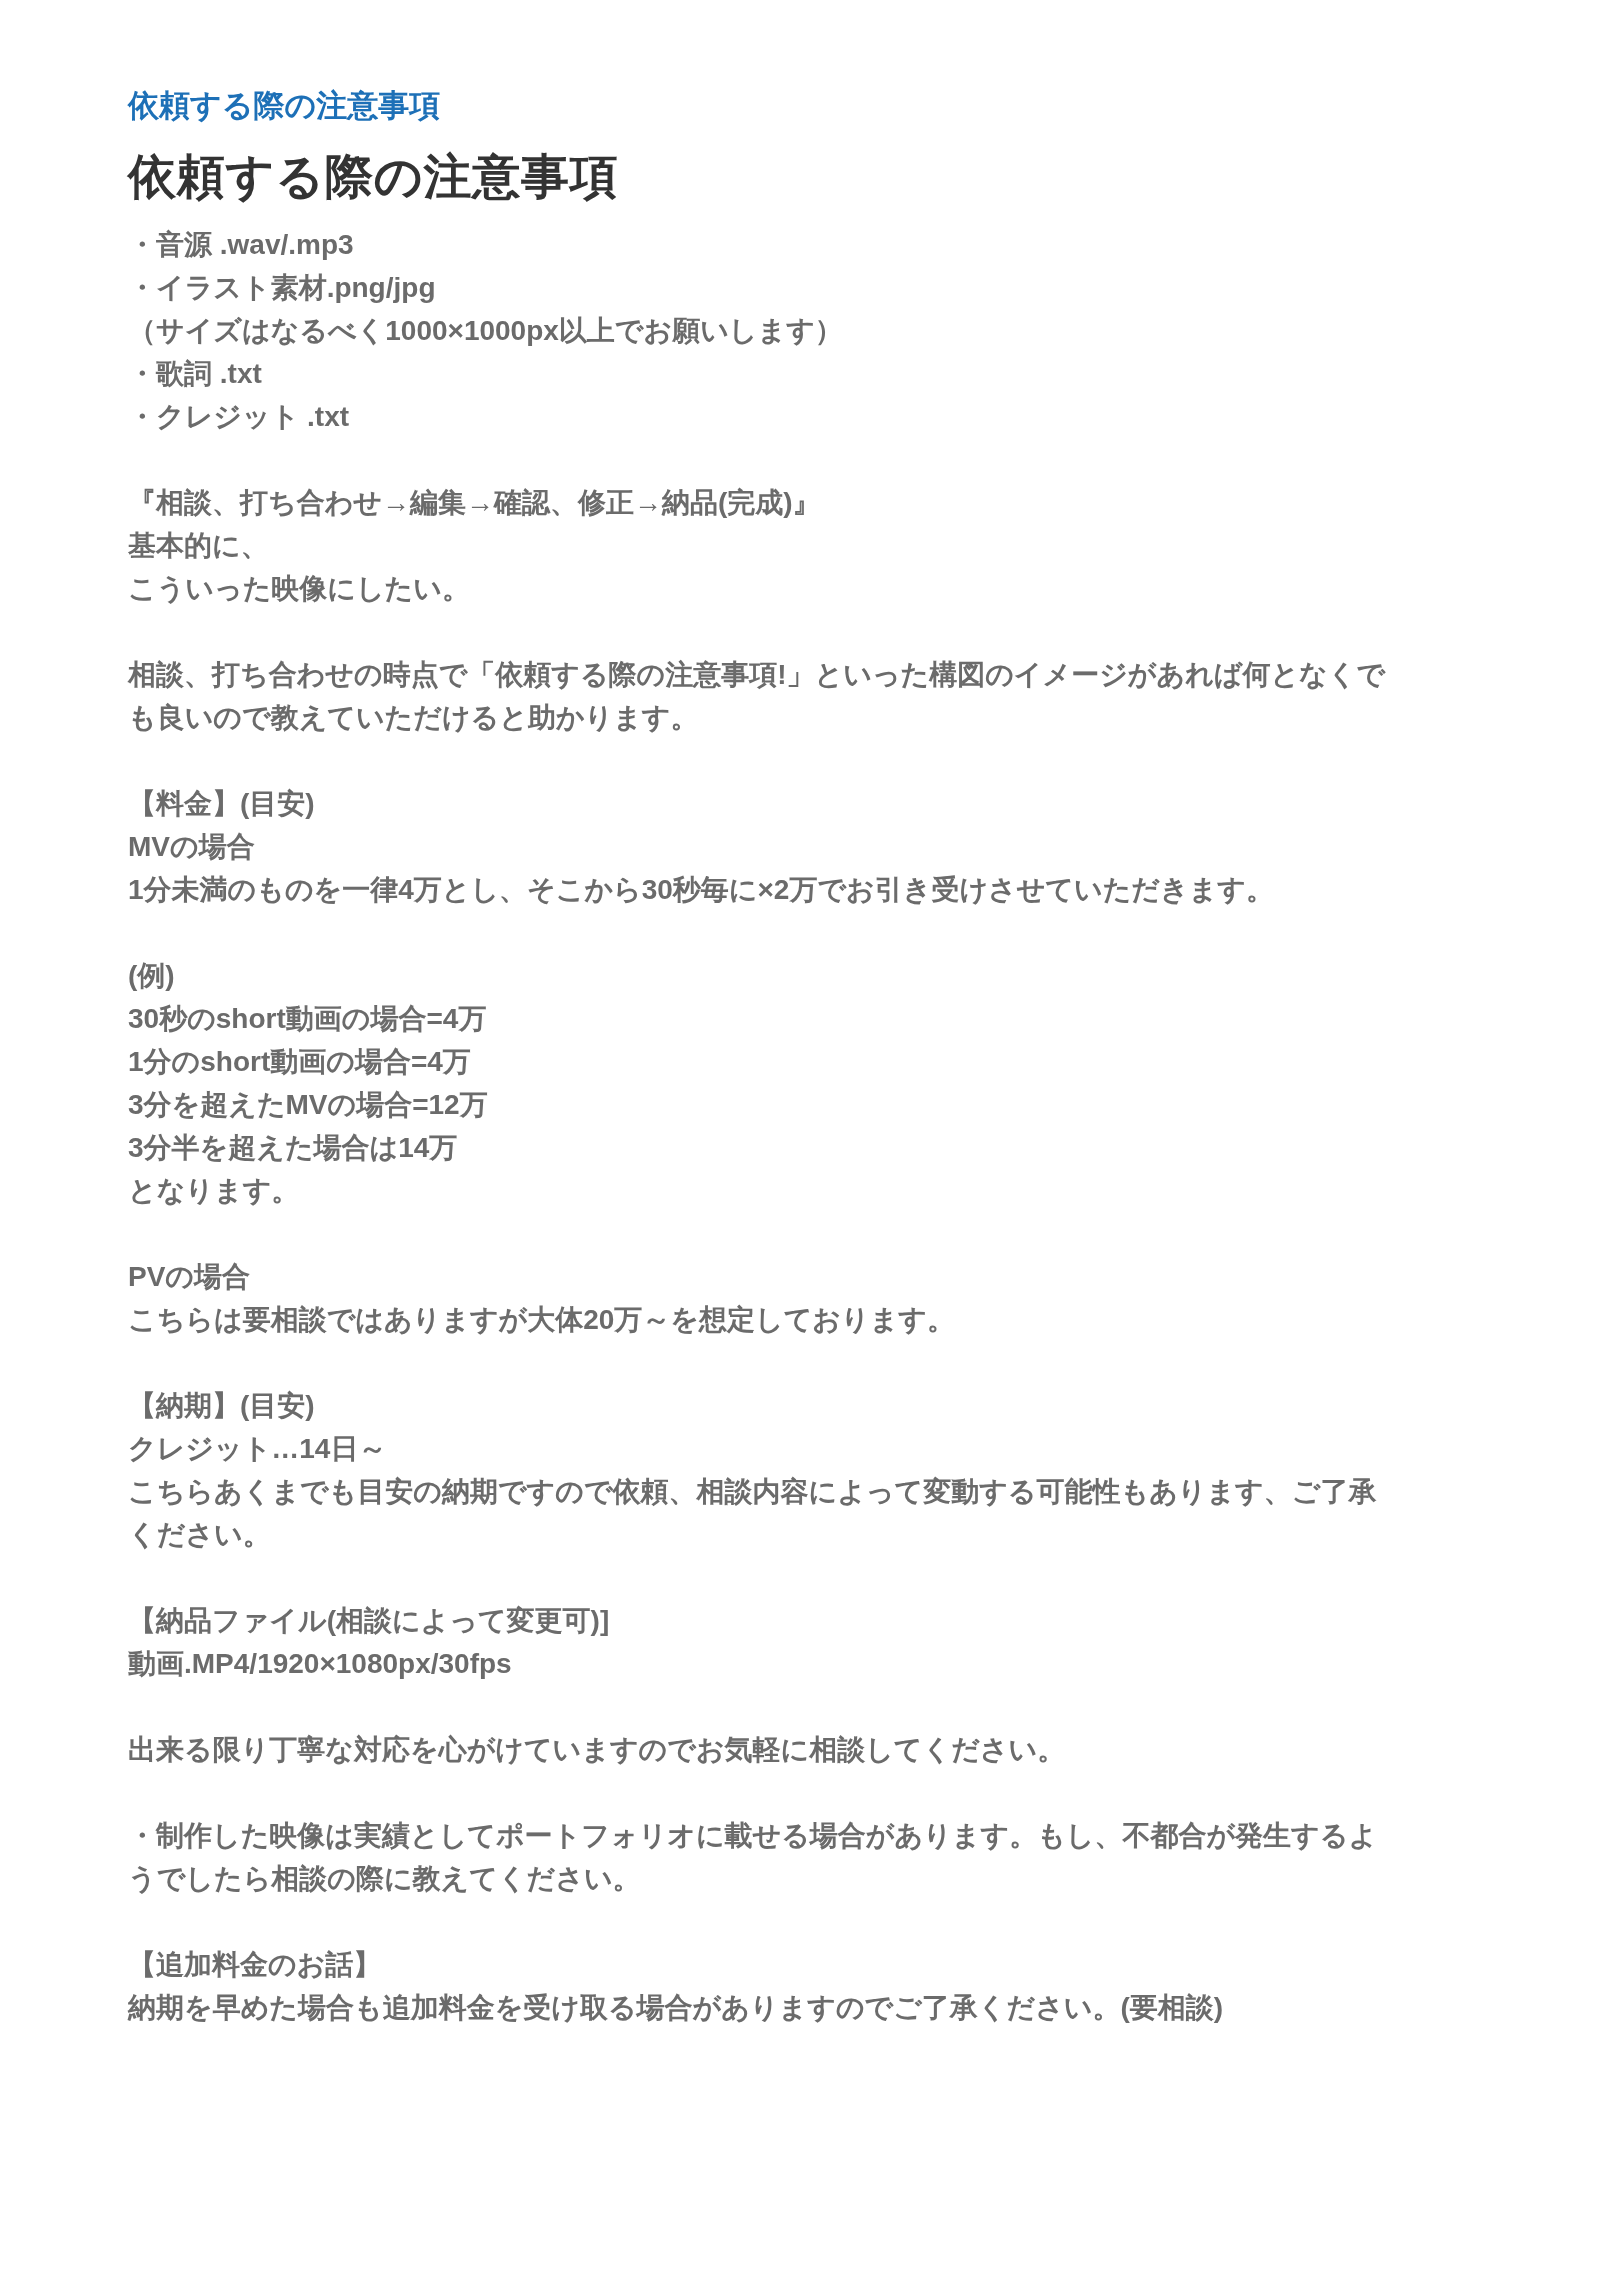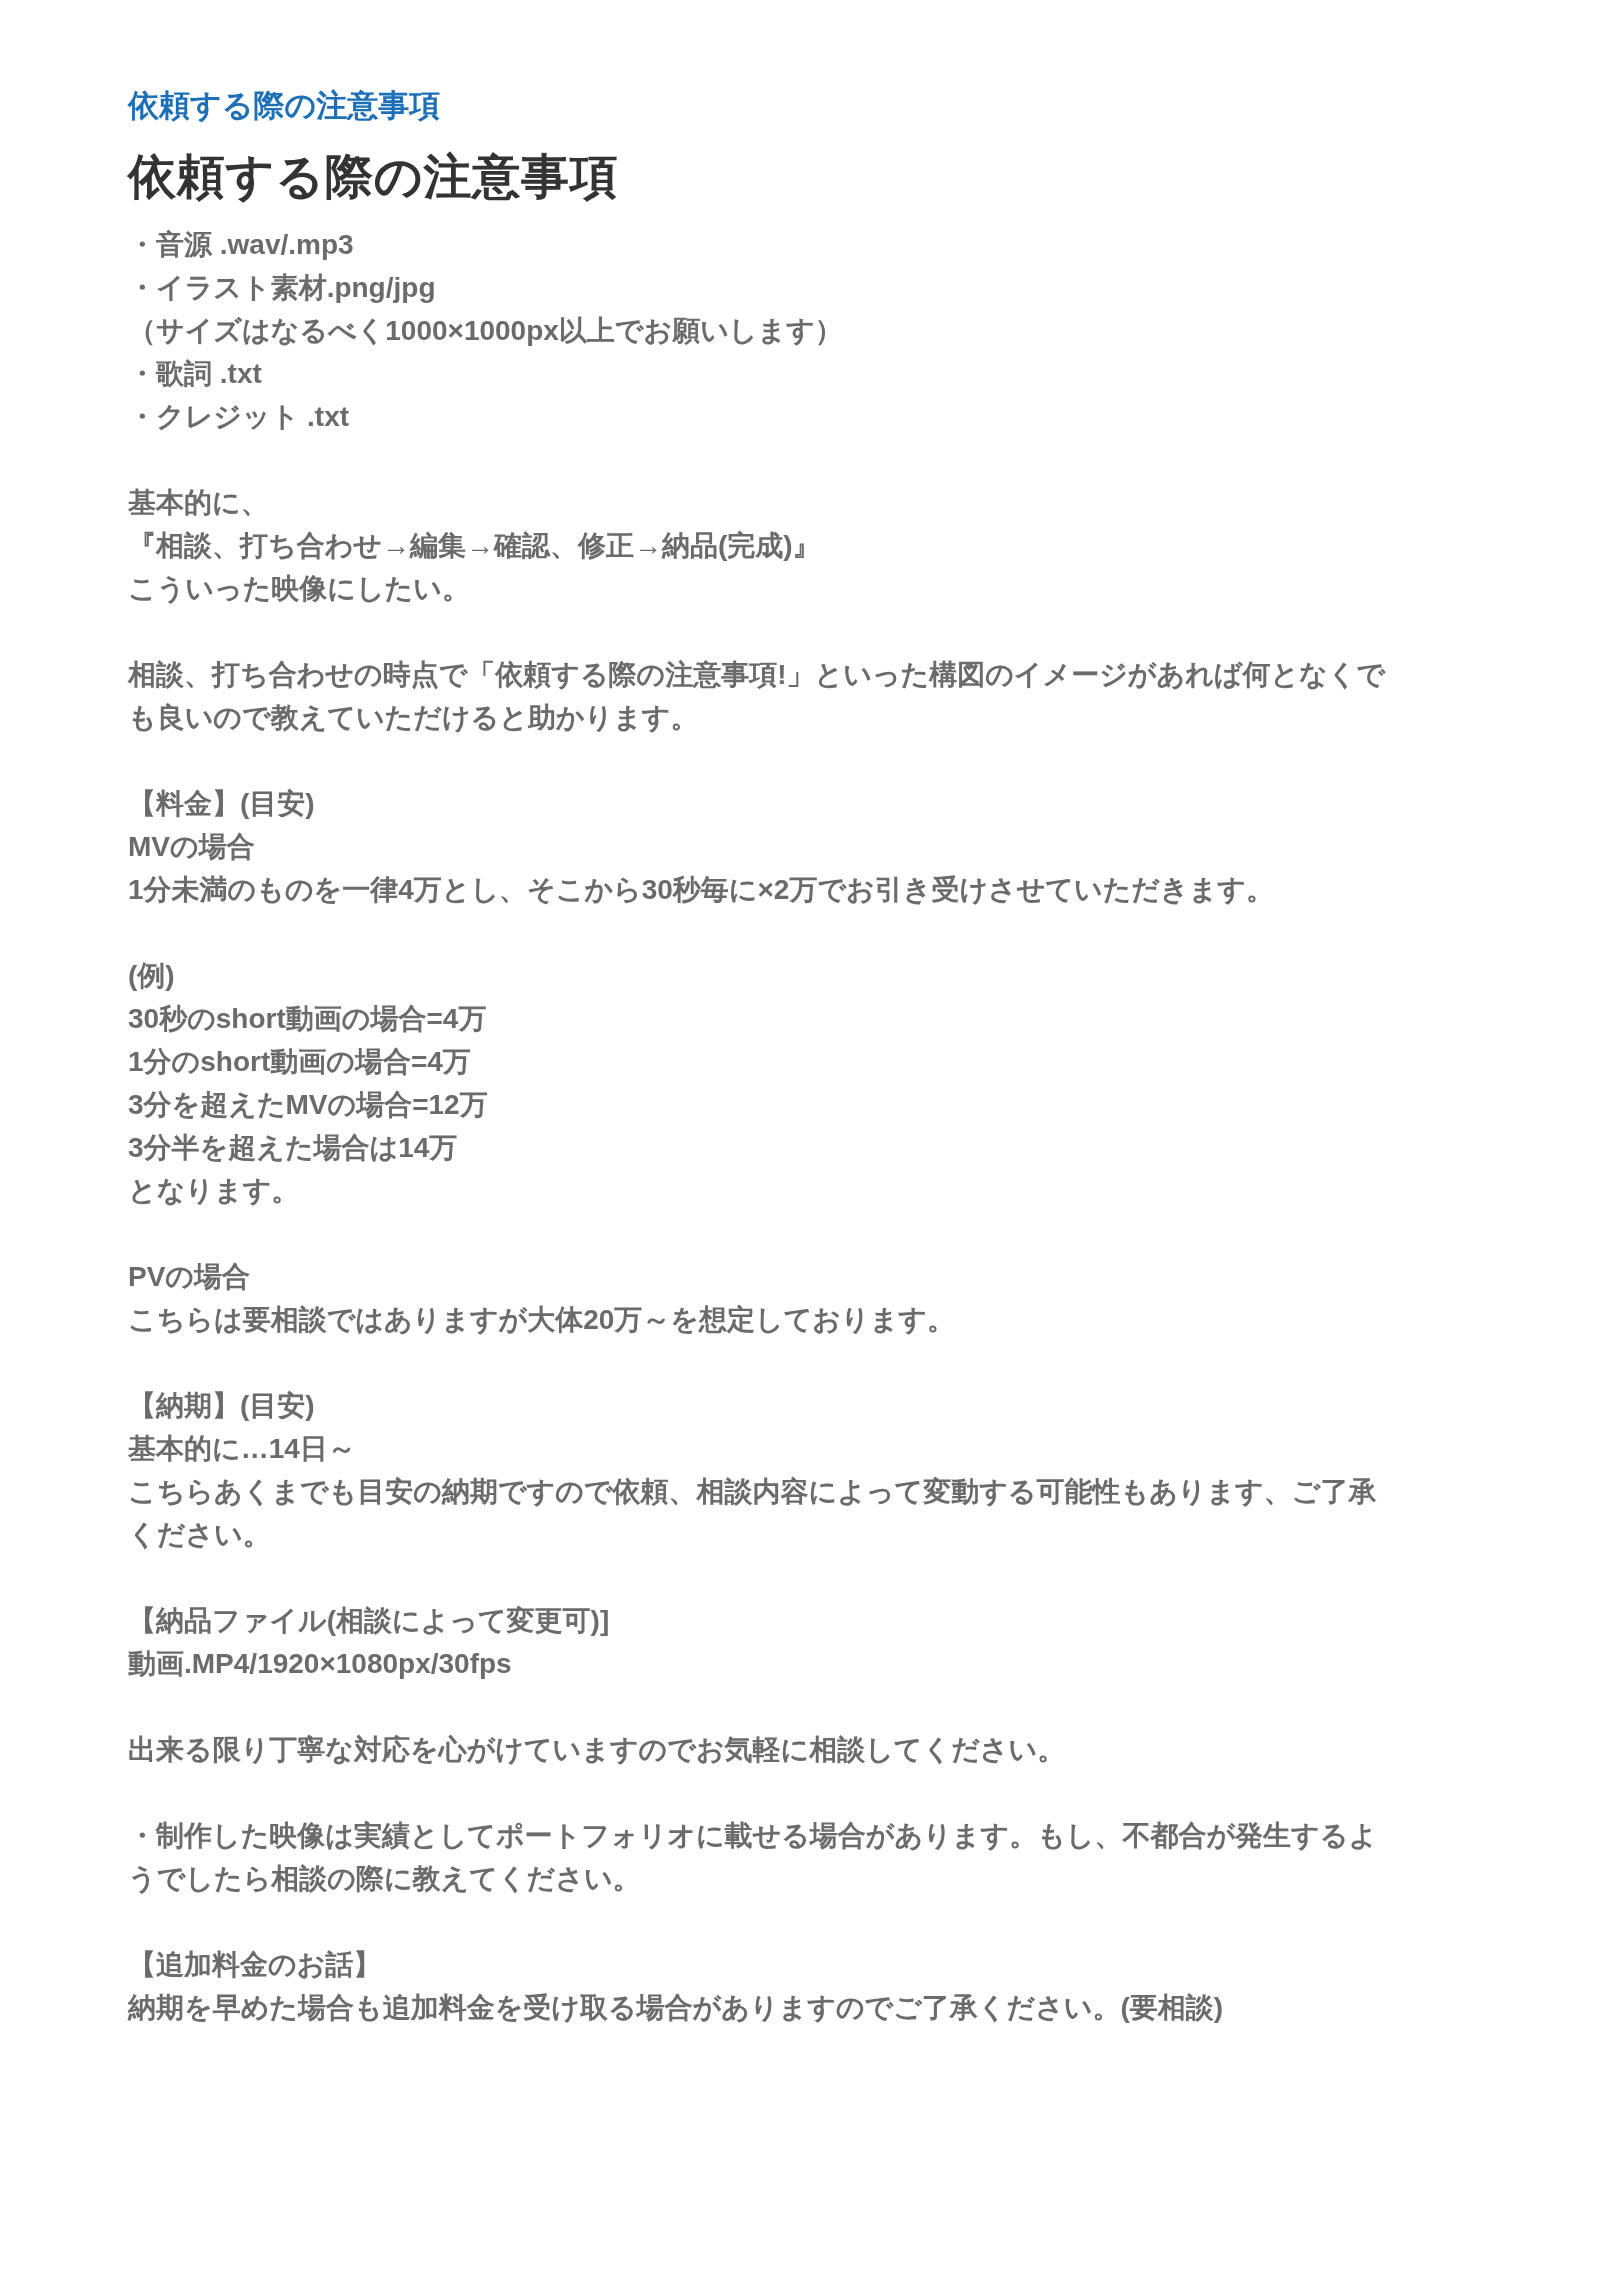--- a/index.html
+++ b/index.html
@@ -69,22 +69,22 @@
 
     <p class="block first">
       <span class="line">・音源 .wav/.mp3</span>
       <span class="line">・イラスト素材.png/jpg</span>
       <span class="line">（サイズはなるべく1000×1000px以上でお願いします）</span>
       <span class="line">・歌詞 .txt</span>
       <span class="line">・クレジット .txt</span>
     </p>
 
     <p class="block">
+      <span class="line">『相談、打ち合わせ→編集→確認、修正→納品(完成)』</span>
       <span class="line">基本的に、</span>
-      <span class="line">『相談、打ち合わせ→編集→確認、修正→納品(完成)』</span>
       <span class="line">こういった映像にしたい。</span>
     </p>
 
     <p class="block">
       <span class="line">相談、打ち合わせの時点で「依頼する際の注意事項!」といった構図のイメージがあれば何となくでも良いので教えていただけると助かります。</span>
     </p>
 
     <p class="block">
       <span class="line">【料金】(目安)</span>
       <span class="line">MVの場合</span>
@@ -100,21 +100,21 @@
       <span class="line">となります。</span>
     </p>
 
     <p class="block">
       <span class="line">PVの場合</span>
       <span class="line">こちらは要相談ではありますが大体20万～を想定しております。</span>
     </p>
 
     <p class="block">
       <span class="line">【納期】(目安)</span>
-      <span class="line">基本的に…14日～</span>
+      <span class="line">クレジット…14日～</span>
       <span class="line">こちらあくまでも目安の納期ですので依頼、相談内容によって変動する可能性もあります、ご了承ください。</span>
     </p>
 
     <p class="block">
       <span class="line">【納品ファイル(相談によって変更可)]</span>
       <span class="line">動画.MP4/1920×1080px/30fps</span>
     </p>
 
     <p class="block">
       <span class="line">出来る限り丁寧な対応を心がけていますのでお気軽に相談してください。</span>

